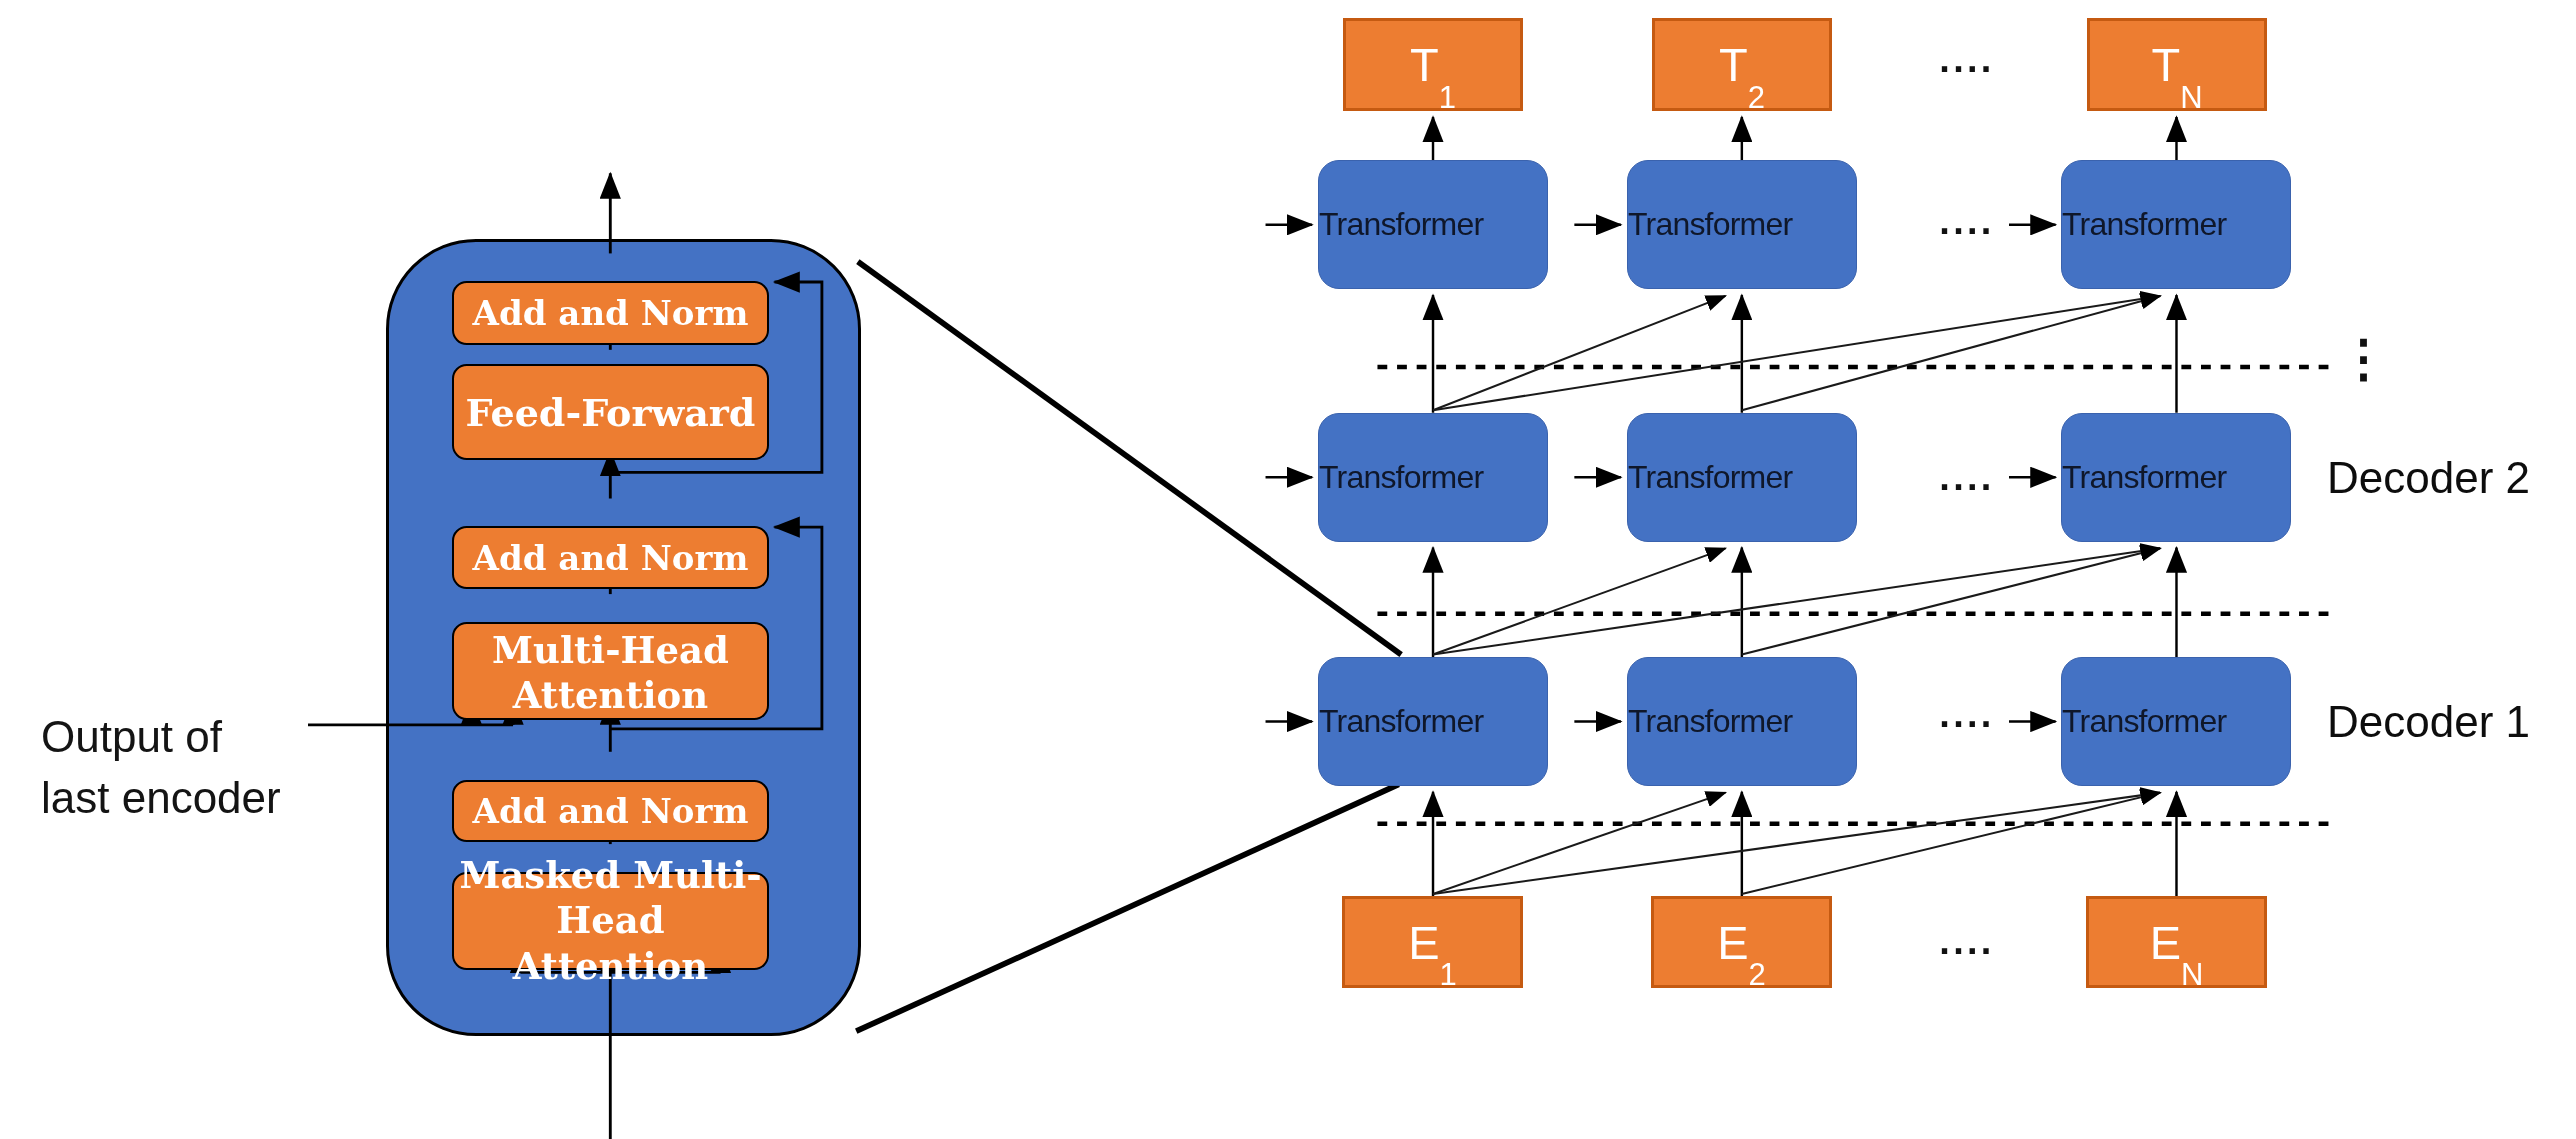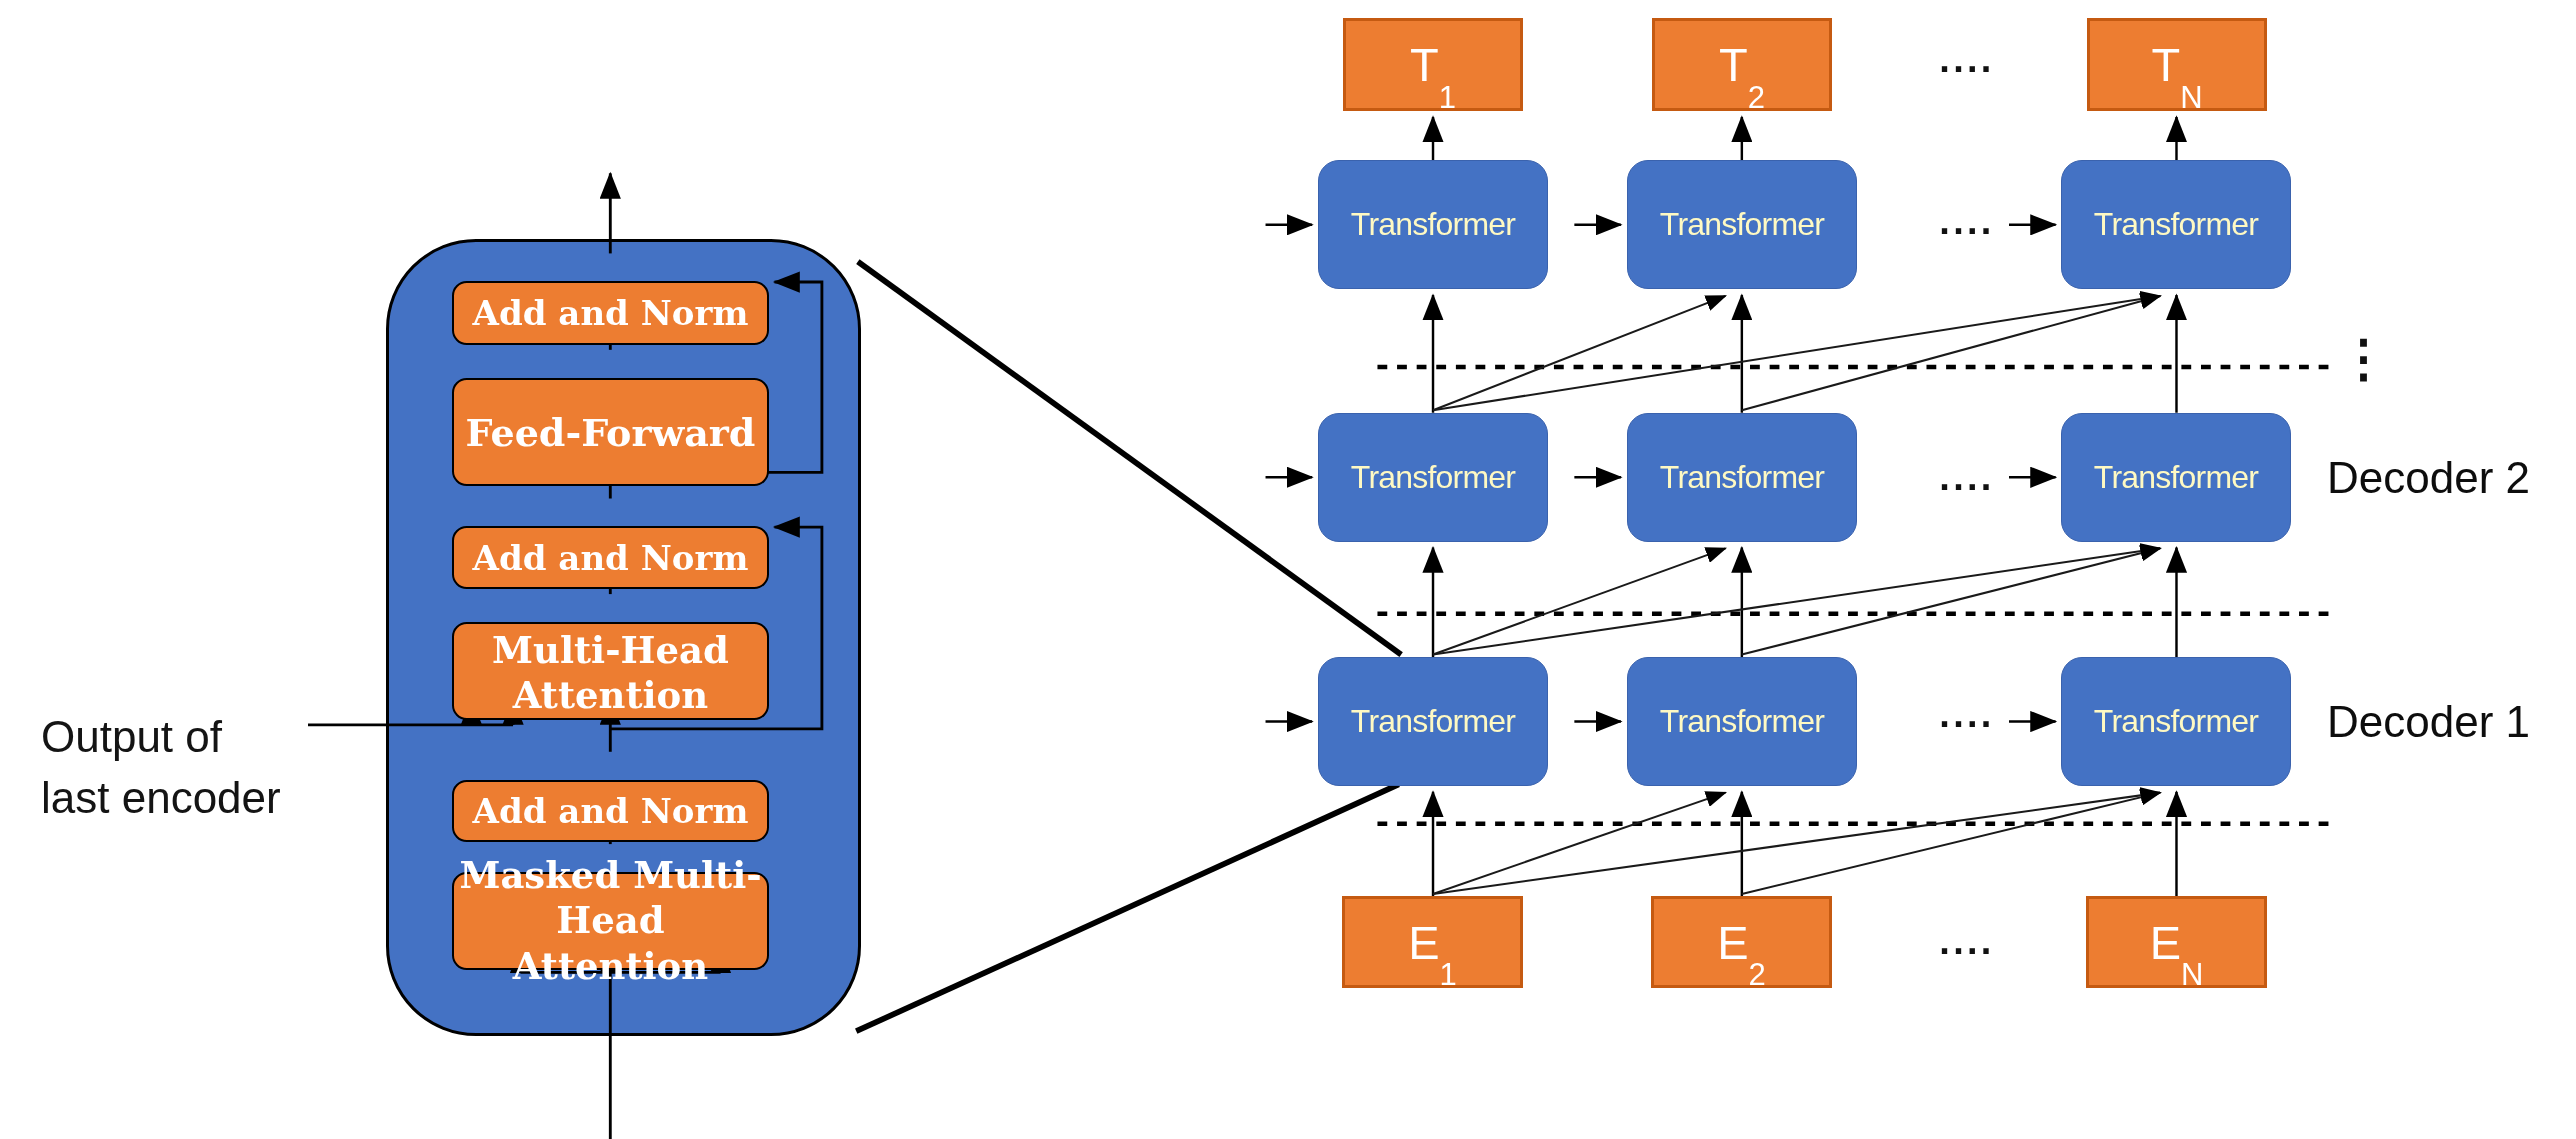--- a/index.html
+++ b/index.html
@@ -22,22 +22,22 @@
     color:#ffffff;font-family:"DejaVu Serif", serif;font-weight:bold;text-align:center;margin-top:28px;
   }
   .detail-box .l2:empty{display:none;}
   .annotation{
     left:41px;top:659px;width:294px;z-index:3;color:#141414;
     font-size:44px;line-height:1.38;text-align:left;margin-top:48px;
   }
   
   .tf-box{
     width:230px;height:129px;background:#4472C4;border:1.6px solid #3a62ad;border-radius:21px;
-    box-sizing:border-box;z-index:3;display:flex;align-items:center;justify-content:center;
-    color:#fef9c3;font-size:32px;letter-spacing:-0.8px;
+    box-sizing:border-box;z-index:3;display:flex;align-items:center;
+    color:#0f172a;font-size:32px;letter-spacing:-0.8px;
   }
   .io-box{
     background:#ED7D31;border:3.3px solid #C55A11;box-sizing:border-box;z-index:3;
     display:flex;align-items:center;justify-content:center;color:#ffffff;
   }
   .io-box .base{font-size:47px;line-height:1;}
   .io-box .sub{font-size:31px;line-height:1;align-self:flex-end;transform:translateY(4.9px);}
   .t-box{width:180px;height:93px;top:18px;}
   .e-box{width:181px;height:92px;top:896px;}
   .row-label{
@@ -153,21 +153,21 @@
       <line x1="1754" y1="502" x2="2112" y2="362" marker-end="url(#ah2)"></line>
       <line x1="1754" y1="502" x2="2644" y2="362" marker-end="url(#ah2)"></line>
       <line x1="2132" y1="502" x2="2644" y2="362" marker-end="url(#ah2)"></line>
     </g>
   </svg>
 
   <div class="abs detail-box" style="top:253px;height:64px;font-size:34px;">
     <span class="l1">Add and Norm</span>
 
   </div>
-  <div class="abs detail-box" style="top:350px;height:108px;font-size:38px;">
+  <div class="abs detail-box" style="top:336px;height:96px;font-size:38px;">
     <span class="l1">Feed-Forward</span>
 
   </div>
   <div class="abs detail-box" style="top:498px;height:63px;font-size:34px;">
     <span class="l1">Add and Norm</span>
 
   </div>
   <div class="abs detail-box" style="top:594px;height:98px;font-size:37px;line-height:1.22;justify-content:flex-end;">
     <span class="l1">Multi-Head</span>
     <span class="l2">Attention</span>

